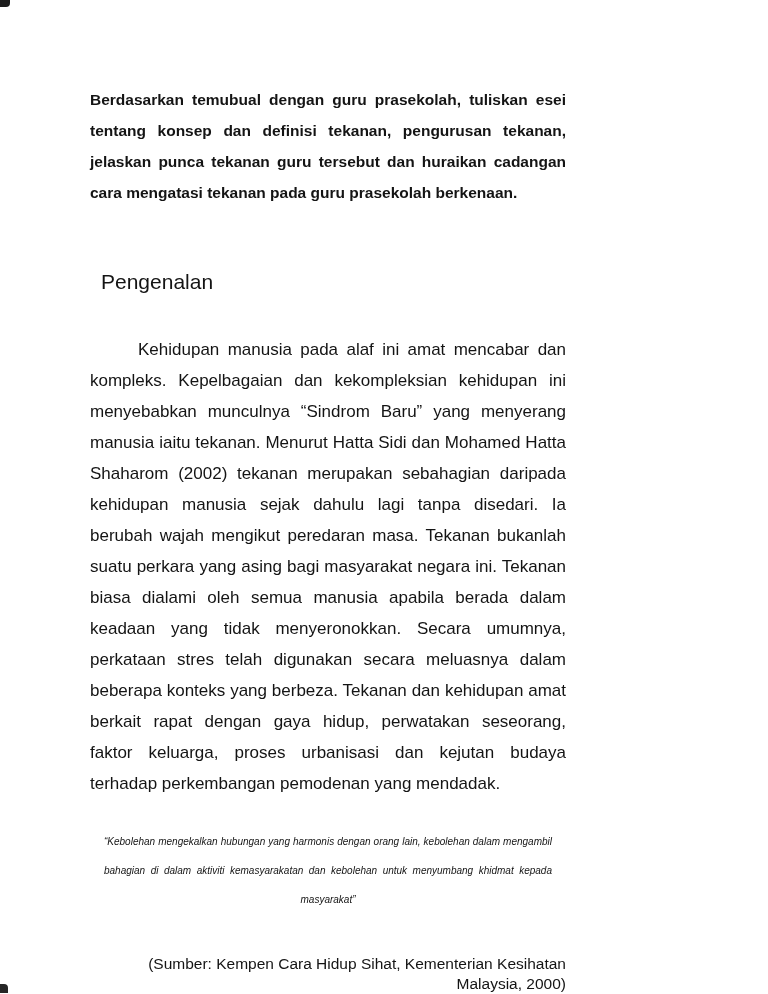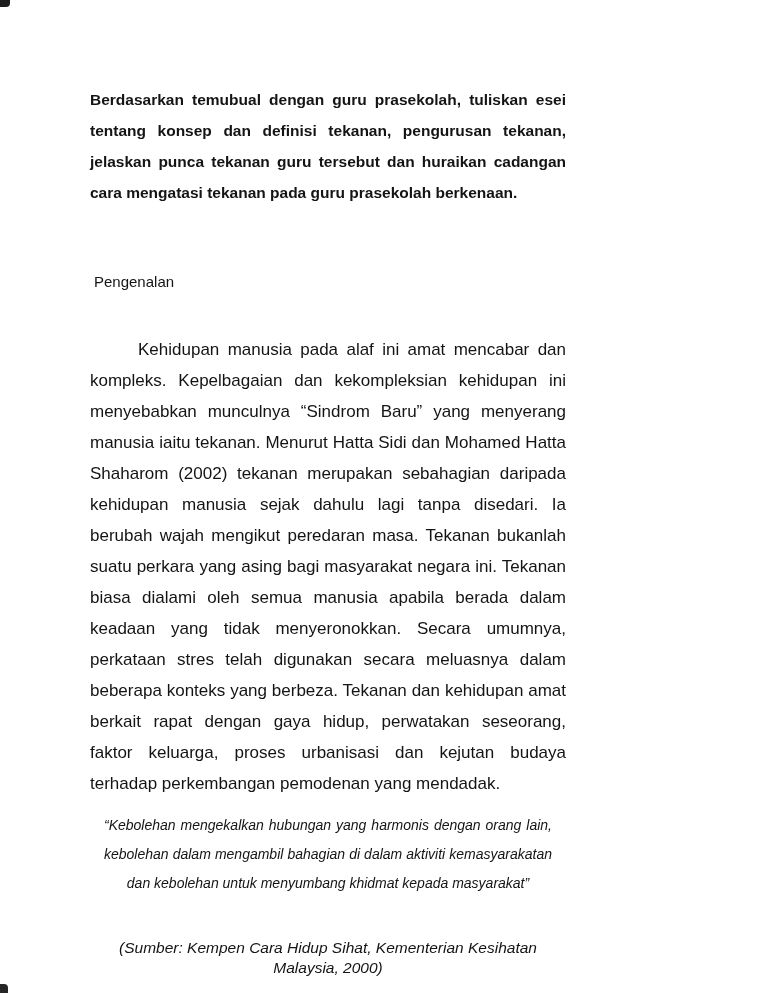--- a/index.html
+++ b/index.html
@@ -22,49 +22,48 @@
     padding: 84px 90px 16px 90px;
   }
   .essay-title {
     font-weight: bold;
     font-size: 15.5px;
     line-height: 31px;
     text-align: justify;
     margin: 0;
   }
   .section-heading {
-    font-size: 15px;
+    font-size: 21px;
     line-height: 20px;
-    margin: 64px 0 0 4px;
+    margin: 64px 0 0 11px;
     font-weight: normal;
   }
   p.body-para {
     font-size: 17px;
     line-height: 31px;
     text-align: justify;
     text-indent: 48px;
     margin: 0;
   }
   p.body-para.first {
     margin-top: 42px;
   }
   .quote-block {
-    font-size: 14px;
+    font-size: 10px;
     font-style: italic;
     line-height: 29px;
-    margin: 12px 14px 0 14px;
+    margin: 28px 14px 0 14px;
     text-align: justify;
     text-align-last: center;
   }
   .quote-source {
     font-size: 15.5px;
-    font-style: italic;
     line-height: 20px;
     margin: 40px 0 0 0;
-    text-align: center;
+    text-align: right;
   }
   .corner-mark-top {
     position: absolute;
     top: 0;
     left: 0;
     width: 10px;
     height: 7px;
     background: #1c1c1c;
     border-bottom-right-radius: 4px;
   }

